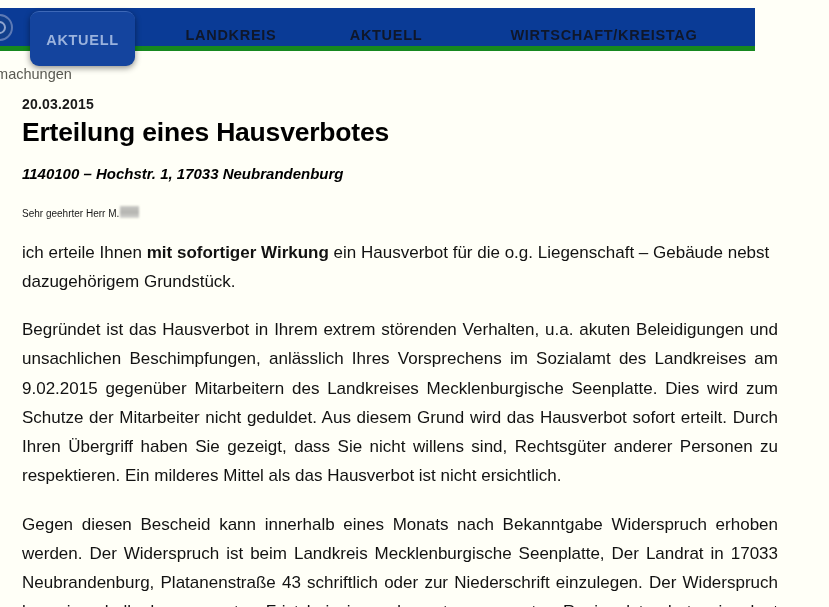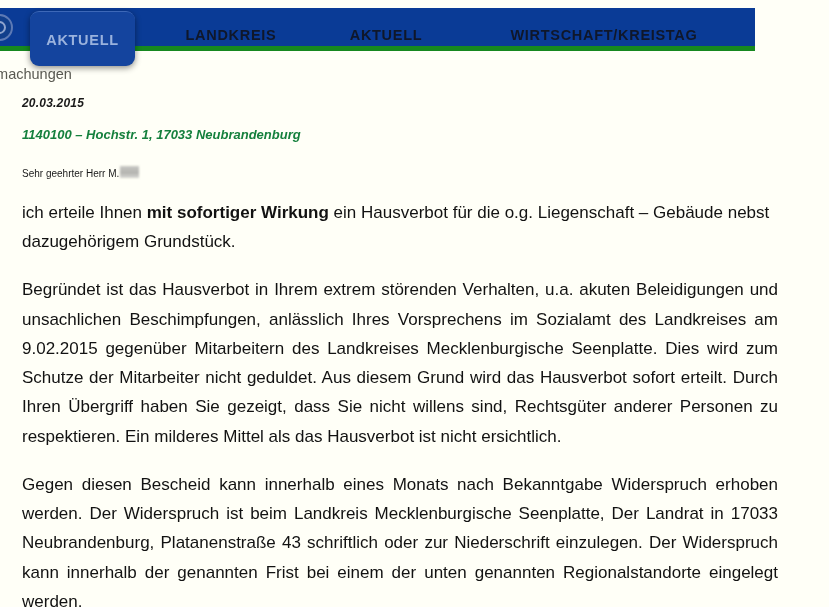--- a/index.html
+++ b/index.html
@@ -110,40 +110,39 @@
   }
 
   
   #document-area {
     position: absolute;
     left: 22px;
     top: 96px;
     width: 756px;
   }
   #doc-date {
-    font-size: 12px;
+    font-size: 14px;
     font-weight: bold;
     color: #1a1a1a;
     letter-spacing: 0.2px;
-    font-style: italic;
   }
   #doc-title {
     margin: 6px 0 0 0;
     font-size: 26.5px;
     font-weight: bold;
     letter-spacing: -0.2px;
     color: #000000;
     line-height: 1.12;
   }
   #doc-subtitle {
     margin-top: 17px;
-    font-size: 13px;
+    font-size: 15px;
     font-style: italic;
     font-weight: bold;
-    color: #15803d;
+    color: #000000;
   }
   #doc-salutation {
     margin-top: 24px;
     font-size: 10px;
     position: relative;
     display: block;
   }
   #redaction-block {
     display: inline-block;
     width: 19px;
@@ -178,20 +177,21 @@
     <div class="nav-item" id="nav-item-wirtschaft">WIRTSCHAFT/KREISTAG</div>
   </nav>
 </div>
 
 <div id="breadcrumb">ntmachungen</div>
 
 <article id="document-area">
 
   <div id="doc-date">20.03.2015</div>
 
+  <h1 id="doc-title">Erteilung eines Hausverbotes</h1>
 
   <div id="doc-subtitle">1140100 – Hochstr. 1, 17033 Neubrandenburg</div>
 
   <div id="doc-salutation">
     <span>Sehr geehrter Herr M.</span><span id="redaction-block"></span>
   </div>
 
   <p class="doc-para no-justify" id="para-1"><span>ich erteile Ihnen </span><span style="font-weight: bold;">mit sofortiger Wirkung</span><span> ein Hausverbot für die o.g. Liegenschaft – Gebäude nebst dazugehörigem Grundstück.</span></p>
   <p class="doc-para" id="para-2">Begründet ist das Hausverbot in Ihrem extrem störenden Verhalten, u.a. akuten Beleidigungen und unsachlichen Beschimpfungen, anlässlich Ihres Vorsprechens im Sozialamt des Landkreises am 9.02.2015 gegenüber Mitarbeitern des Landkreises Mecklenburgische Seenplatte. Dies wird zum Schutze der Mitarbeiter nicht geduldet. Aus diesem Grund wird das Hausverbot sofort erteilt. Durch Ihren Übergriff haben Sie gezeigt, dass Sie nicht willens sind, Rechtsgüter anderer Personen zu respektieren. Ein milderes Mittel als das Hausverbot ist nicht ersichtlich.</p>
   <p class="doc-para" id="para-4">Gegen diesen Bescheid kann innerhalb eines Monats nach Bekanntgabe Widerspruch erhoben werden. Der Widerspruch ist beim Landkreis Mecklenburgische Seenplatte, Der Landrat in 17033 Neubrandenburg, Platanenstraße 43 schriftlich oder zur Niederschrift einzulegen. Der Widerspruch kann innerhalb der genannten Frist bei einem der unten genannten Regionalstandorte eingelegt werden.</p>

